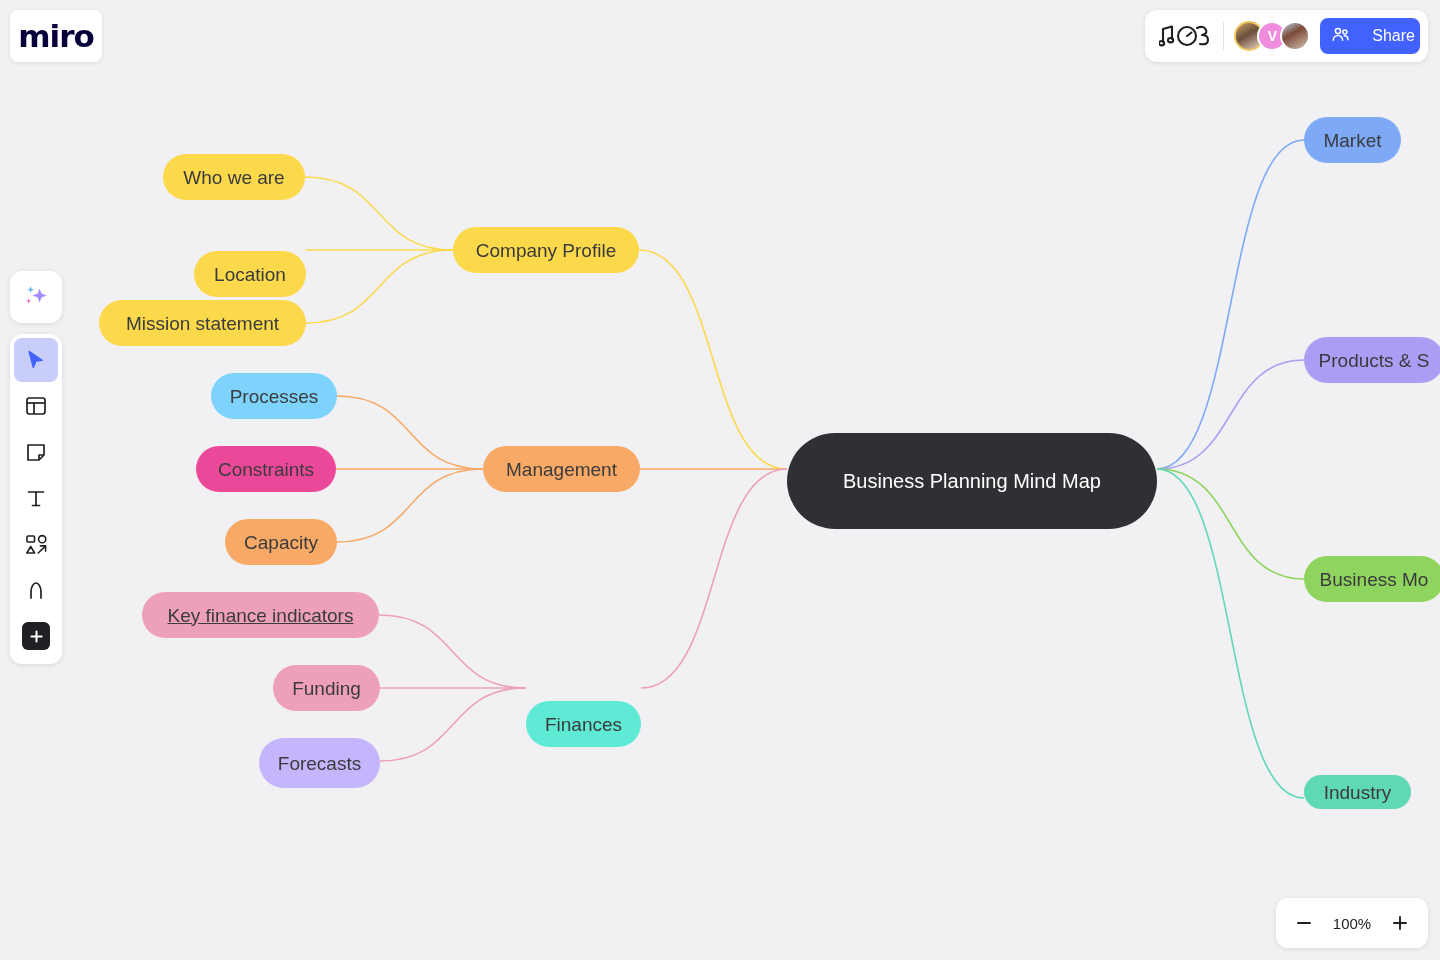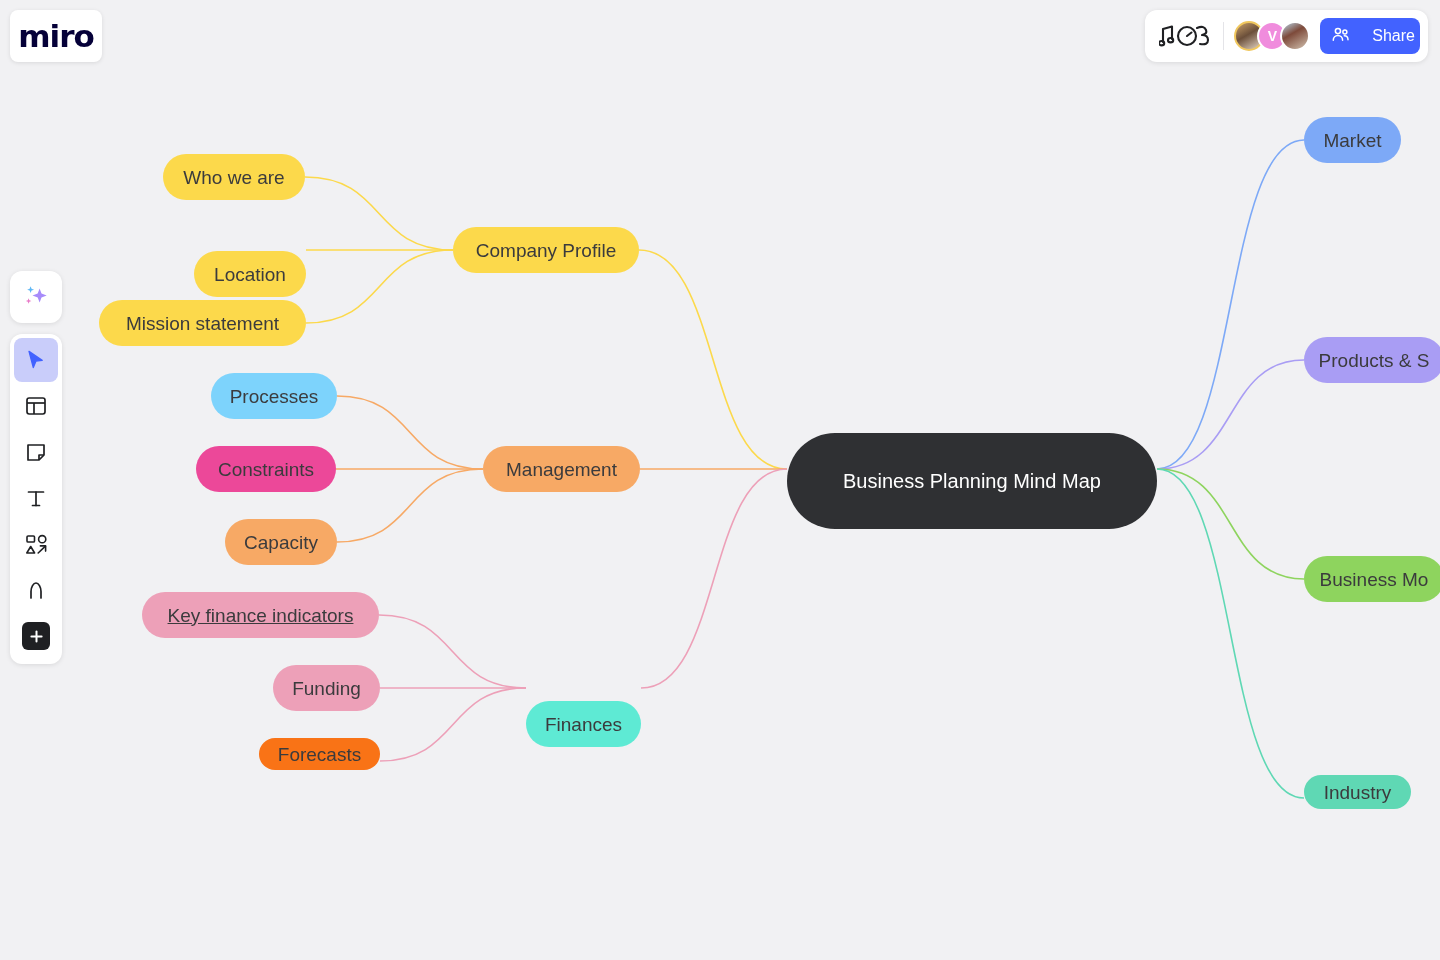--- a/index.html
+++ b/index.html
@@ -180,21 +180,21 @@
         </div>
         <div class="node" style="left: 526px; top: 665px; width: 115px; height: 46px; background: #5eead4; margin-top: 36px;">
           <span>Finances</span>
         </div>
         <div class="node" style="left: 142px; top: 592px; width: 237px; height: 46px; background: rgb(237, 160, 184); text-decoration: underline;">
           <span>Key finance indicators</span>
         </div>
         <div class="node" style="left: 273px; top: 665px; width: 107px; height: 46px; background: rgb(237, 160, 184);">
           <span>Funding</span>
         </div>
-        <div class="node" style="left: 259px; top: 738px; width: 121px; height: 32px; background: #f97316;">
+        <div class="node" style="left: 259px; top: 738px; width: 121px; height: 50px; background: #c4b5fd;">
           <span>Forecasts</span>
         </div>
         <div class="node" style="left: 1304px; top: 117px; width: 97px; height: 46px; background: rgb(125, 169, 247);">
           <span>Market</span>
         </div>
         <div class="node" style="left: 1304px; top: 337px; width: 140px; height: 46px; background: rgb(169, 157, 244);">
           <span>Products &amp; S</span>
         </div>
         <div class="node" style="left: 1304px; top: 556px; width: 140px; height: 46px; background: rgb(142, 212, 94);">
           <span>Business Mo</span>
@@ -292,14 +292,28 @@
     <div class="tool">
       <span class="plus-box">
         <svg width="15" height="15" viewBox="0 0 15 15" stroke="#fff" stroke-width="2" stroke-linecap="round">
           <path d="M7.5 2.4 V12.6"></path>
             <path d="M2.4 7.5 H12.6"></path>
         </svg>
       </span>
     </div>
   </div>
 
+  <div id="zoomctl">
+    <span class="zbtn">
+      <svg width="18" height="18" viewBox="0 0 18 18" stroke="#1f2023" stroke-width="1.9" stroke-linecap="round">
+        <path d="M3 9 H15"></path>
+      </svg>
+    </span>
+    <span id="zoom-value">100%</span>
+    <span class="zbtn">
+      <svg width="18" height="18" viewBox="0 0 18 18" stroke="#1f2023" stroke-width="1.9" stroke-linecap="round">
+        <path d="M9 3 V15"></path>
+          <path d="M3 9 H15"></path>
+      </svg>
+    </span>
+  </div>
 
 </div>
 
 </body></html>

